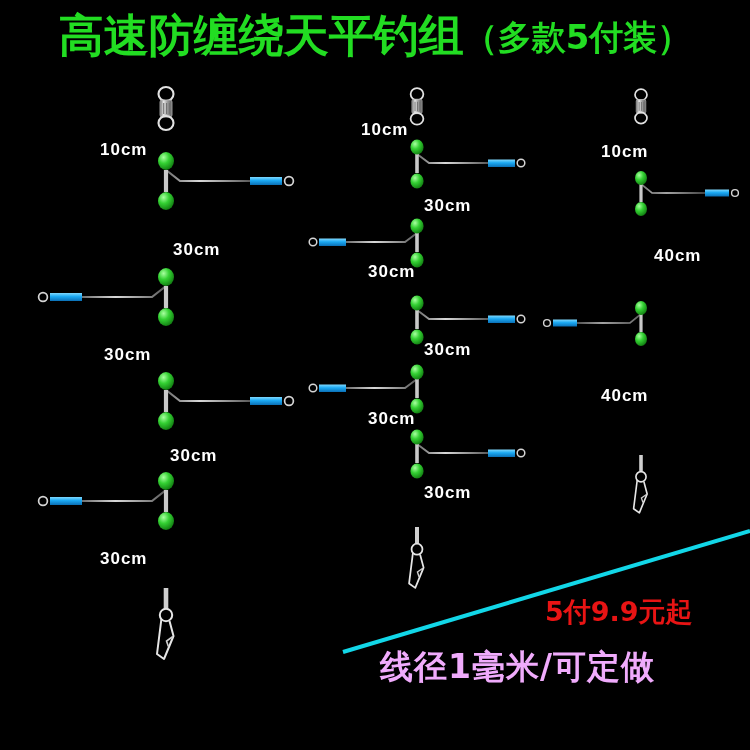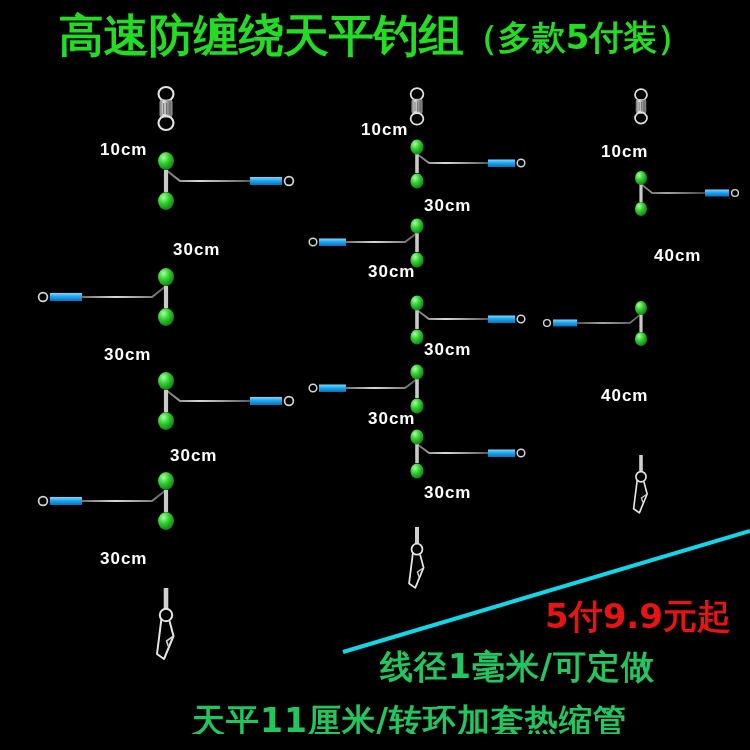--- a/index.html
+++ b/index.html
@@ -47,29 +47,29 @@
     font-size: 17px;
     font-weight: bold;
     letter-spacing: 1px;
     white-space: nowrap;
     font-family: "Liberation Sans", "DejaVu Sans", sans-serif;
     text-align: center;
   }
   .pricetag {
     position: absolute;
     color: #E81414;
-    font-size: 34px;
+    font-size: 27px;
     font-weight: bold;
     white-space: nowrap;
     letter-spacing: 0px;
     font-family: "DejaVu Sans", "Liberation Sans", sans-serif;
   }
   .specline {
     position: absolute;
-    color: #22c55e;
+    color: #f0abfc;
     font-size: 33px;
     font-weight: bold;
     white-space: nowrap;
     letter-spacing: 1px;
     font-family: "DejaVu Sans", "Liberation Sans", sans-serif;
   }
 </style>
 </head>
 <body>
 
@@ -272,15 +272,14 @@
   <div class="dimlabel" style="left:424px; top:340px;">30cm</div>
   <div class="dimlabel" style="left:368px; top:409px;">30cm</div>
   <div class="dimlabel" style="left:424px; top:483px;">30cm</div>
 
   <div class="dimlabel" style="left:601px; top:142px;">10cm</div>
   <div class="dimlabel" style="left:654px; top:246px;">40cm</div>
   <div class="dimlabel" style="left:601px; top:386px;">40cm</div>
 
   <div class="pricetag" style="left:545px; top:594px;">5付9.9元起</div>
   <div class="specline" style="left:380px; top:645px;">线径1毫米/可定做</div>
-  <div class="specline" style="left:192px; top:699px;">天平11厘米/转环加套热缩管</div>
 
 </div>
 
 </body></html>

